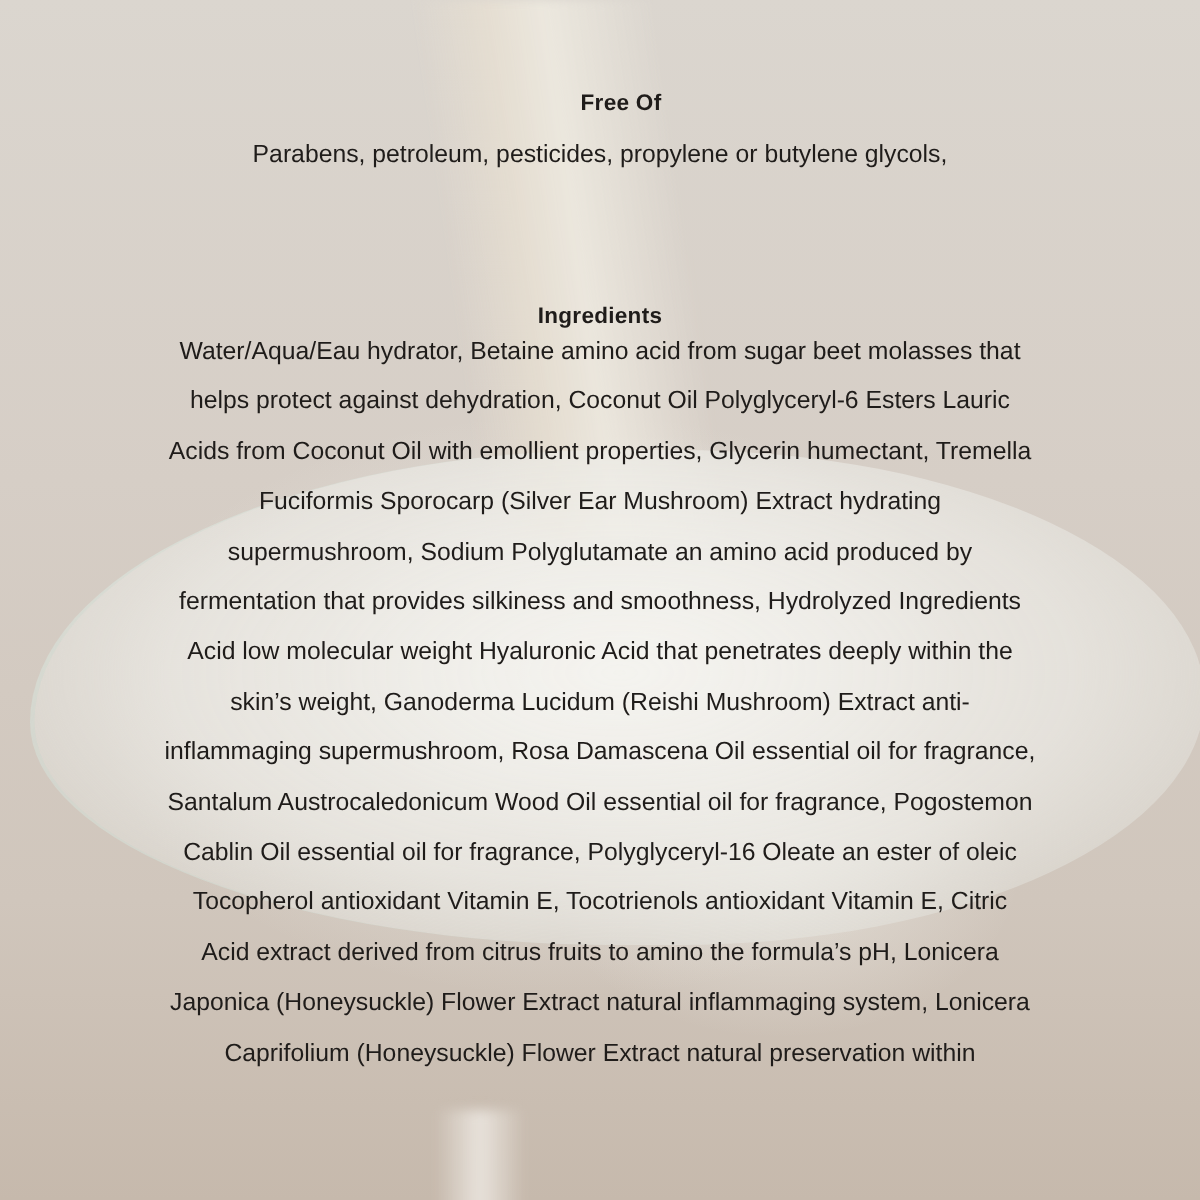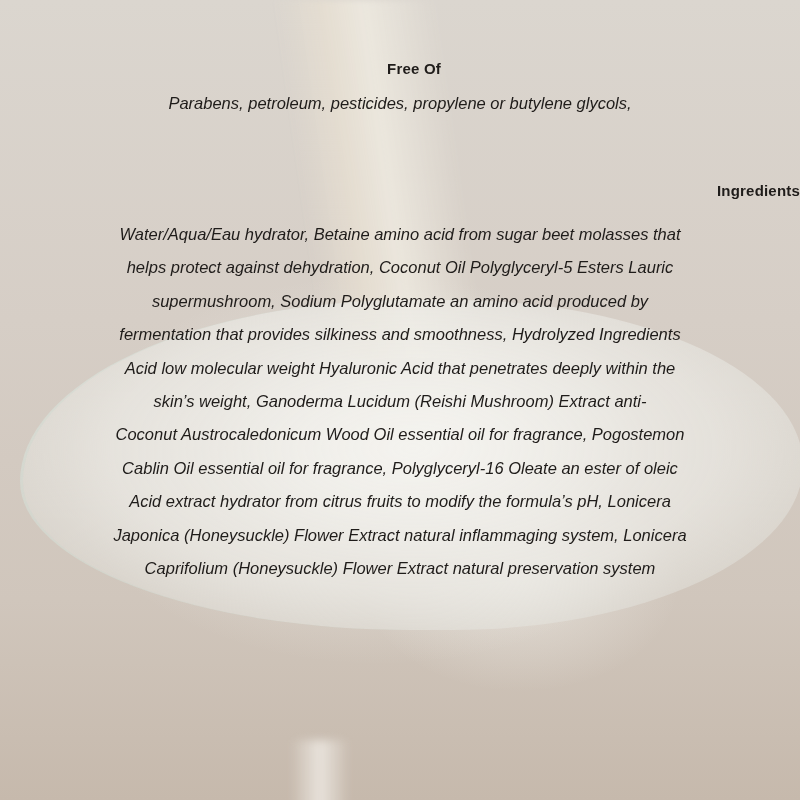--- a/index.html
+++ b/index.html
@@ -37,21 +37,21 @@
   .content {
     position: absolute; left: 0; right: 0; top: 0;
     text-align: center;
   }
   .heading {
     font-weight: bold; font-size: 15px; letter-spacing: 0.2px;
     position: absolute; left: 0; right: 0;
   }
   .body-text {
     position: absolute; left: 40px; right: 40px;
-    font-size: 16.5px; line-height: 33.4px; letter-spacing: 0px; font-style: italic;
+    font-size: 16.5px; line-height: 33.4px; letter-spacing: 0px;
   }
   .line { display: block; white-space: nowrap; }
 </style>
 </head>
 <body>
 
 <div class="bg">
   <div class="drip"></div>
   <div class="blob"></div>
   <div class="streak"></div>
@@ -59,28 +59,32 @@
 
 <div class="content">
   <section>
     <div class="heading" style="top:60px;padding-left:28px;">Free Of</div>
     <div class="body-text" style="top:87px;">
       <span class="line">Parabens, petroleum, pesticides, propylene or butylene glycols,</span>
     </div>
   </section>
 
   <section>
-    <div class="heading" style="top:182px;text-align:right;">Ingredients</div>
+    <div class="heading" style="top:202px;">Ingredients</div>
     <div class="body-text" style="top:218px;">
       <span class="line">Water/Aqua/Eau hydrator, Betaine amino acid from sugar beet molasses that</span>
-      <span class="line">helps protect against dehydration, Coconut Oil Polyglyceryl-5 Esters Lauric</span>
+      <span class="line">helps protect against dehydration, Coconut Oil Polyglyceryl-6 Esters Lauric</span>
+      <span class="line">Acids from Coconut Oil with emollient properties, Glycerin humectant, Tremella</span>
+      <span class="line">Fuciformis Sporocarp (Silver Ear Mushroom) Extract hydrating</span>
       <span class="line">supermushroom, Sodium Polyglutamate an amino acid produced by</span>
       <span class="line">fermentation that provides silkiness and smoothness, Hydrolyzed Ingredients</span>
       <span class="line">Acid low molecular weight Hyaluronic Acid that penetrates deeply within the</span>
       <span class="line">skin’s weight, Ganoderma Lucidum (Reishi Mushroom) Extract anti-</span>
-      <span class="line">Coconut Austrocaledonicum Wood Oil essential oil for fragrance, Pogostemon</span>
+      <span class="line">inflammaging supermushroom, Rosa Damascena Oil essential oil for fragrance,</span>
+      <span class="line">Santalum Austrocaledonicum Wood Oil essential oil for fragrance, Pogostemon</span>
       <span class="line">Cablin Oil essential oil for fragrance, Polyglyceryl-16 Oleate an ester of oleic</span>
-      <span class="line">Acid extract hydrator from citrus fruits to modify the formula’s pH, Lonicera</span>
+      <span class="line">Tocopherol antioxidant Vitamin E, Tocotrienols antioxidant Vitamin E, Citric</span>
+      <span class="line">Acid extract derived from citrus fruits to amino the formula’s pH, Lonicera</span>
       <span class="line">Japonica (Honeysuckle) Flower Extract natural inflammaging system, Lonicera</span>
-      <span class="line">Caprifolium (Honeysuckle) Flower Extract natural preservation system</span>
+      <span class="line">Caprifolium (Honeysuckle) Flower Extract natural preservation within</span>
     </div>
   </section>
 </div>
 
 </body></html>

